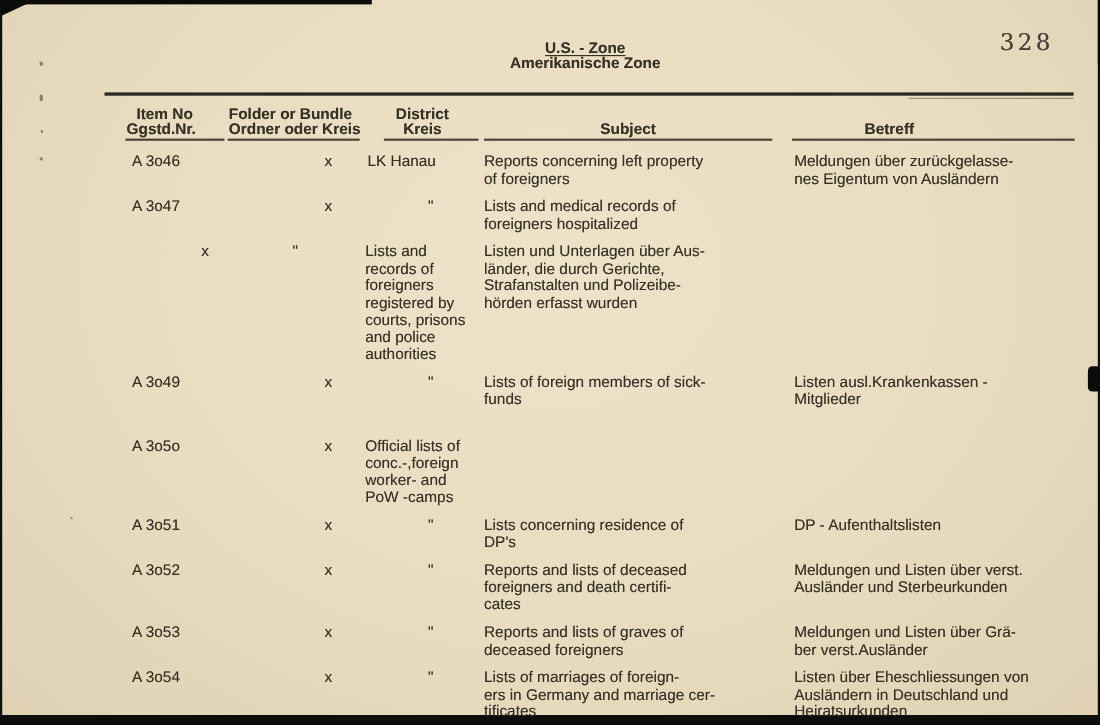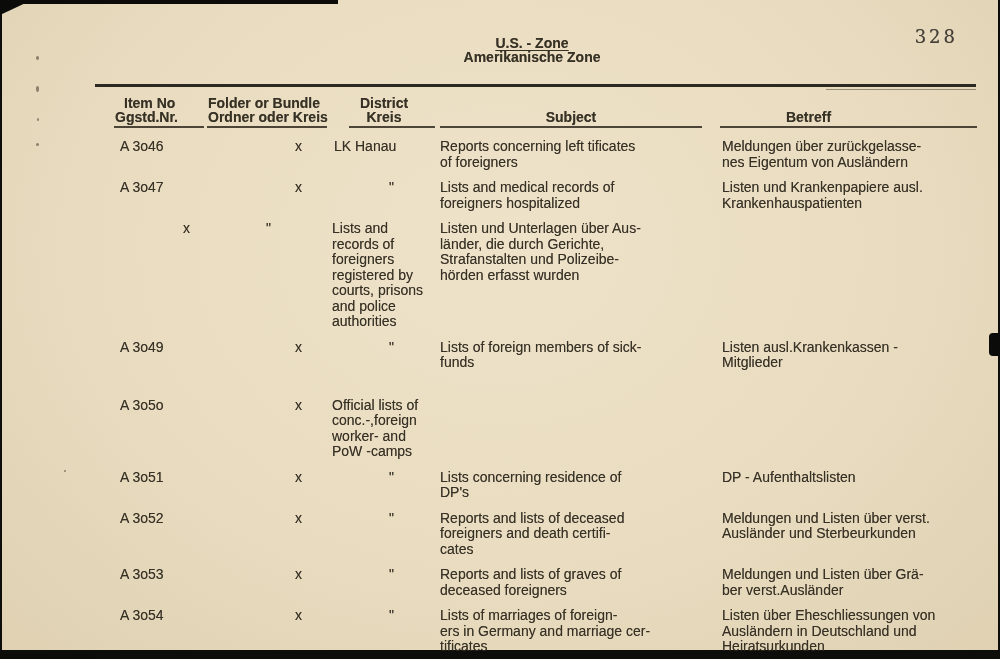--- a/index.html
+++ b/index.html
@@ -17,21 +17,21 @@
   }
   .tw{
     font-family:Liberation Sans, sans-serif;
     font-size:14px;
     color:rgba(48,42,31,0.92);
     text-shadow:0 0 0.5px rgba(48,42,31,0.55);
   }
   .page-number{
     position:absolute;top:26px;right:40px;
     font-family:"DejaVu Serif","Liberation Serif",serif;
-    font-size:18px;letter-spacing:3px;color:#45403a;
+    font-size:21px;letter-spacing:3px;color:#45403a;
   }
   .title-block{position:absolute;left:430px;top:36px;width:200px;text-align:center;line-height:14px;}
   .title-en{font-weight:bold;text-decoration:underline;text-underline-offset:2px;}
   .title-de{font-weight:bold;}
   .main-rule{position:absolute;left:93px;right:22px;top:84px;height:3px;background:#2c2822;}
   .rule-echo{position:absolute;right:22px;width:150px;top:89px;height:1px;background:rgba(44,40,34,0.45);}
   .hdr{position:absolute;line-height:14px;font-weight:bold;}
   .hdr span{display:block;}
   .h-item{left:113px;top:96px;}
   .h-item .hl1{margin-left:9px;}
@@ -103,33 +103,31 @@
   <div class="u u2"></div>
   <div class="u u3"></div>
   <div class="u u4"></div>
   <div class="u u5"></div>
 
   <div class="rows">
       <div class="row tw">
     <div class="cell cell-item">A 3o46</div>
     <div class="cell cell-bundle">x</div>
     <div class="cell cell-district district-name">LK Hanau</div>
-    <div class="cell cell-subject">Reports concerning left tificates
+    <div class="cell cell-subject">Reports concerning left property
 of foreigners</div>
     <div class="cell cell-betreff">Meldungen über zurückgelasse-
 nes Eigentum von Ausländern</div>
   </div>
       <div class="row tw">
     <div class="cell cell-item">A 3o47</div>
     <div class="cell cell-bundle">x</div>
     <div class="cell cell-district district-ditto">"</div>
     <div class="cell cell-subject">Lists and medical records of
 foreigners hospitalized</div>
-    <div class="cell cell-betreff">Listen und Krankenpapiere ausl.
-Krankenhauspatienten</div>
   </div>
       <div class="row tw">
     <div class="cell cell-bundle">x</div>
     <div class="cell cell-district district-ditto">"</div>
     <div class="cell cell-subject">Lists and records of foreigners
 registered by courts, prisons
 and police authorities</div>
     <div class="cell cell-betreff">Listen und Unterlagen über Aus-
 länder, die durch Gerichte,
 Strafanstalten und Polizeibe-

